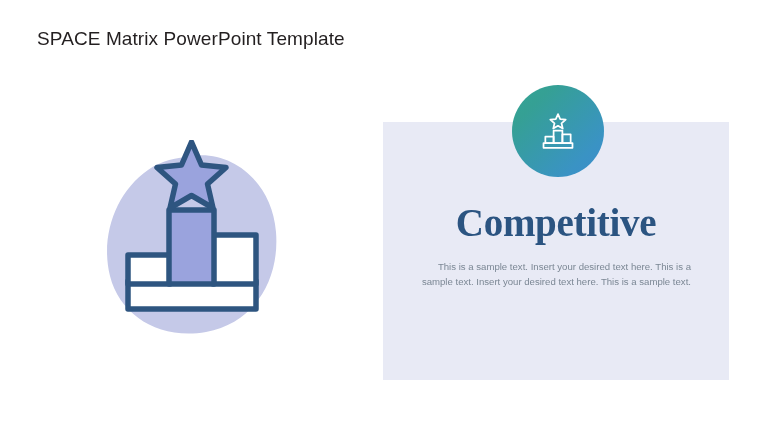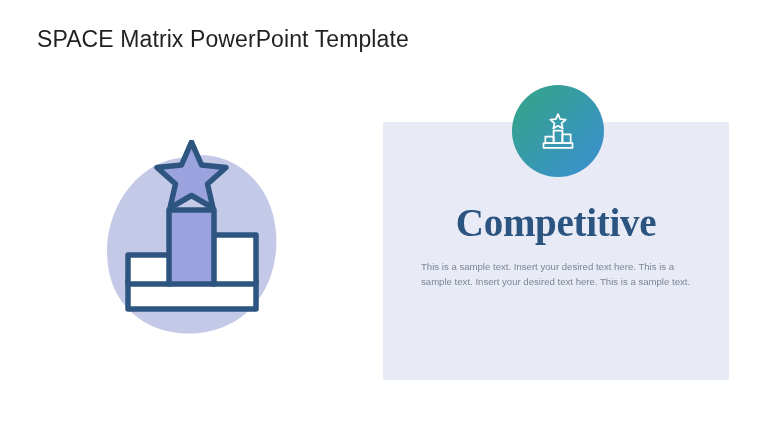--- a/index.html
+++ b/index.html
@@ -20,21 +20,21 @@
     top: 0;
     width: 768px;
     height: 432px;
     background: #ffffff;
   }
   
   #slide-title {
     position: absolute;
     left: 37px;
     top: 25px;
-    font-size: 23px;
+    font-size: 19px;
     line-height: 28px;
     color: #231f20;
     letter-spacing: 0.1px;
     white-space: nowrap;
     font-weight: 400;
   }
   
   #left-illustration {
     position: absolute;
     left: 100px;
@@ -86,21 +86,21 @@
     font-weight: bold;
     color: #2b5481;
     letter-spacing: -0.3px;
     font-family: Liberation Serif, serif;
   }
   #panel-body {
     position: absolute;
     left: 421px;
     top: 259px;
     width: 270px;
-    text-align: left;
+    text-align: right;
     font-size: 9.6px;
     line-height: 15.2px;
     color: #7b8794;
   }
 </style>
 </head>
 <body>
 
 <div id="slide">
 

